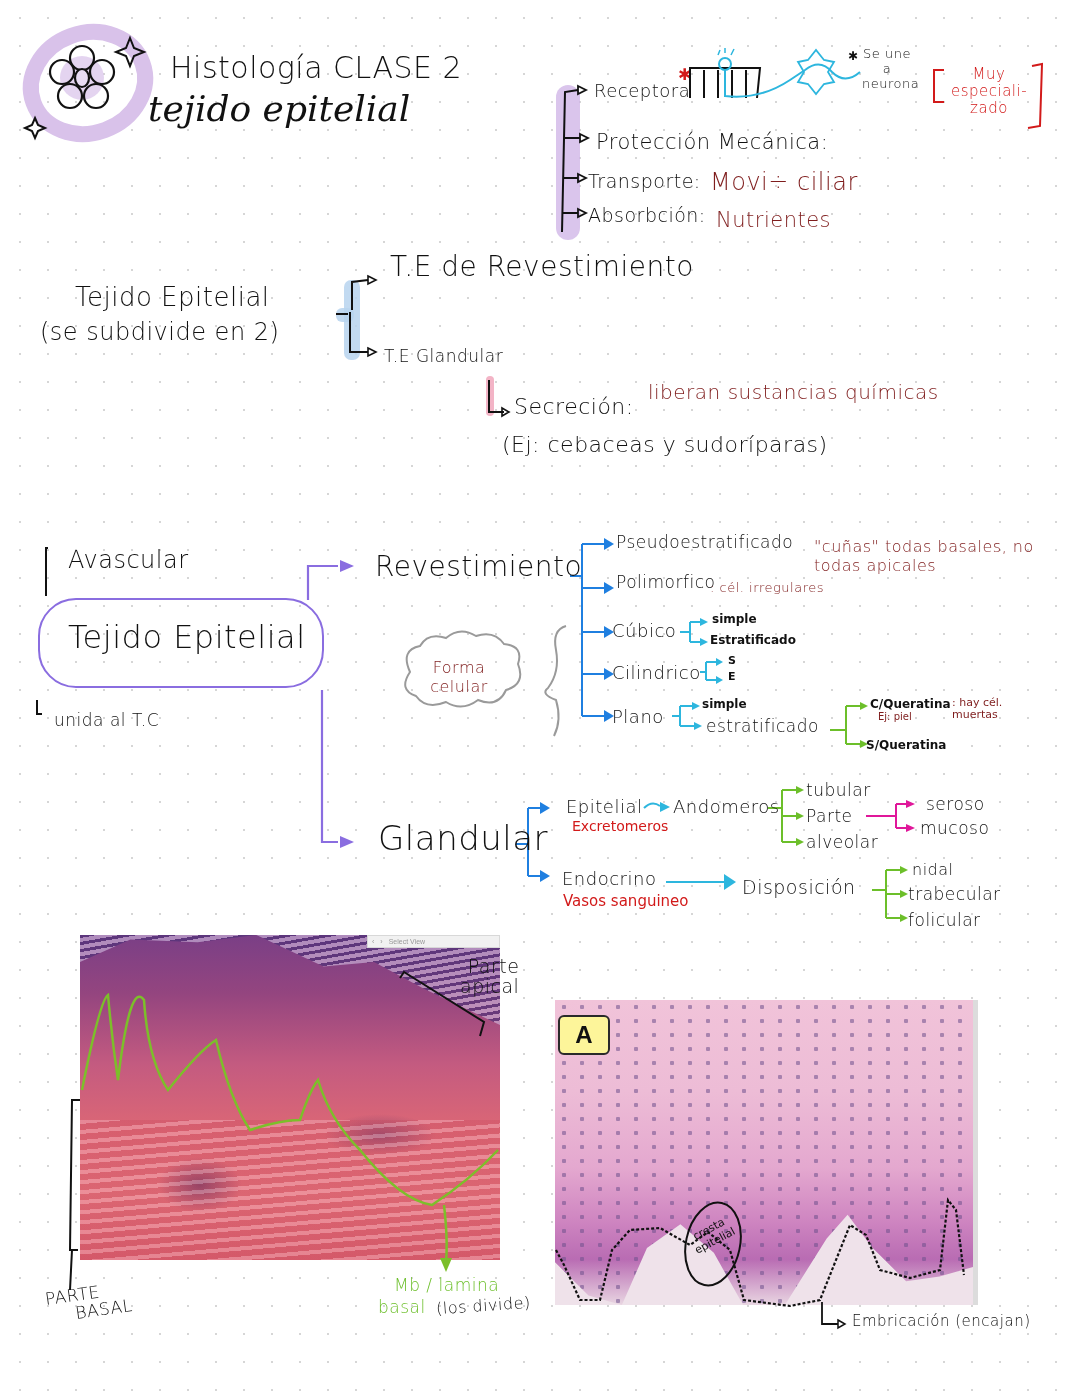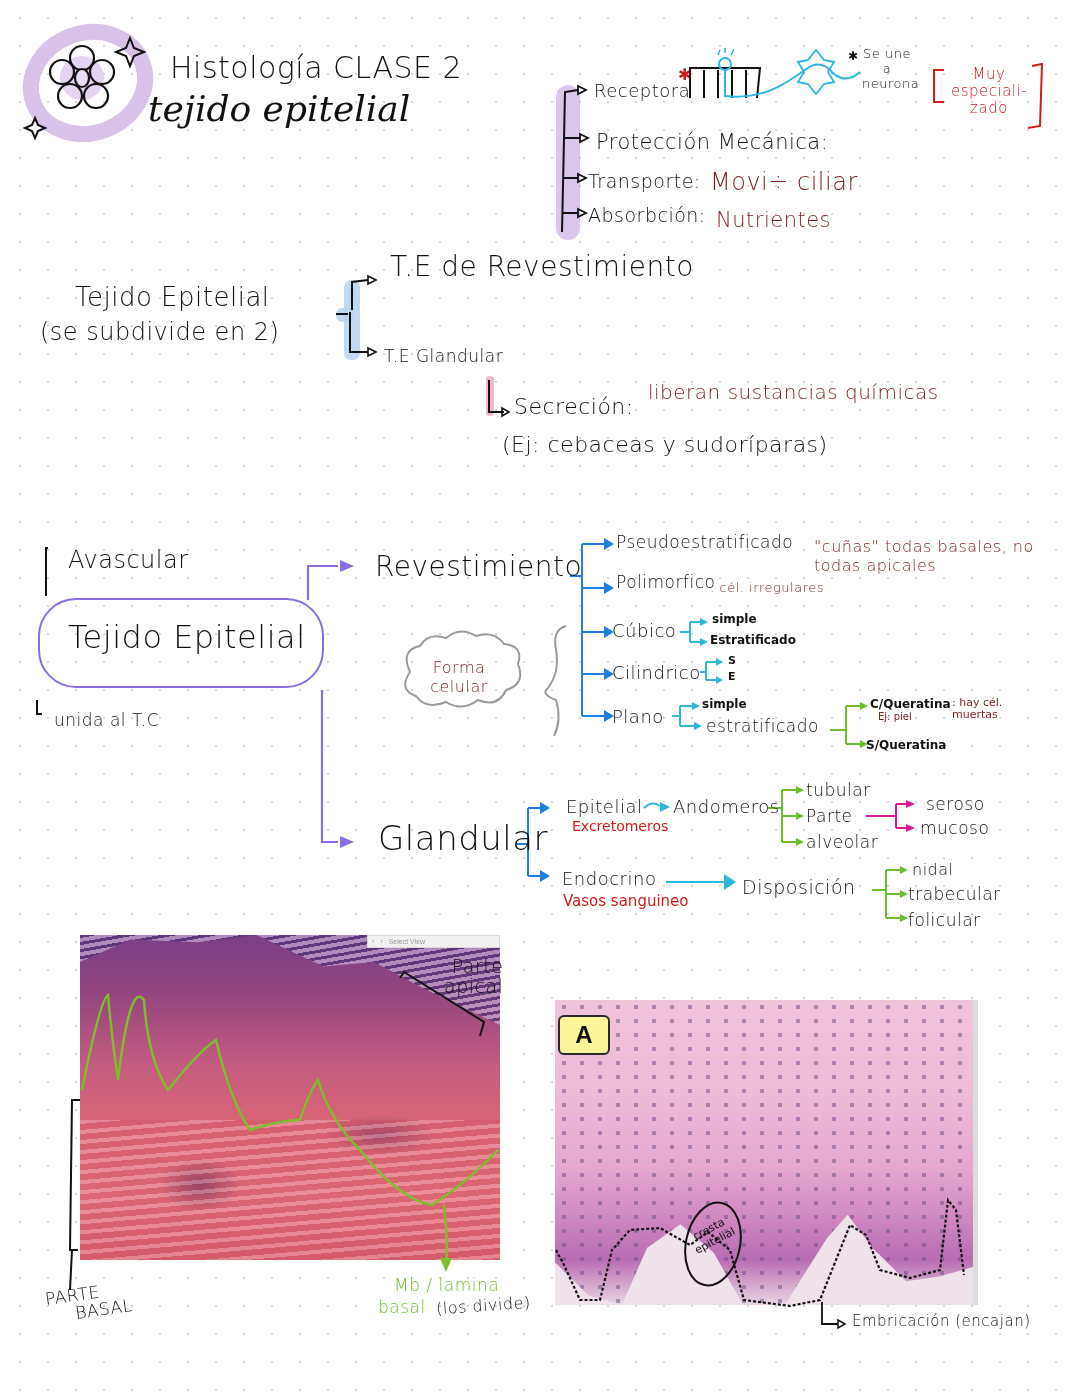--- a/index.html
+++ b/index.html
@@ -266,21 +266,21 @@
 </div>
 <svg width="1080" height="1397">
   <path d="M82 1090 Q100 1000 108 995 Q112 1040 118 1080 Q130 980 144 1000 Q148 1060 168 1090 Q200 1050 216 1040 Q230 1100 250 1130 Q280 1120 300 1120 Q310 1090 318 1080 Q330 1120 360 1150 Q400 1200 432 1205 Q470 1180 498 1150" stroke="#7cbf2a" stroke-width="2.5" fill="none"></path>
   <path d="M444 1205 Q448 1240 446 1262" stroke="#7cbf2a" stroke-width="2.5" fill="none"></path>
   <path d="M440 1258 l6 14 l6 -14 z" fill="#7cbf2a"></path>
   <path d="M400 978 L404 972 L484 1022 L480 1036" stroke="#111" stroke-width="2" fill="none"></path>
   <path d="M80 1100 L72 1100 L70 1250 L78 1250 M72 1250 L70 1290" stroke="#111" stroke-width="2" fill="none"></path>
 </svg>
 <div class="abs hand" style="left:436px;top:956px;font-size:19px;line-height:20px;text-align:right;">
   <div>Parte</div>
-  <div style="margin-left:8px">apical</div>
+  <div style="margin-left:24px">apical</div>
 </div>
 <div class="abs hand" style="left:46px;top:1284px;font-size:17px;line-height:18px;transform:rotate(-8deg);">
   <div>PARTE</div>
   <div style="margin-left:28px">BASAL</div>
 </div>
 <div class="abs hand green" style="left:378px;top:1274px;font-size:17px;line-height:22px;">
   <div style="margin-left:16px">Mb / lamina</div>
   <div>basal</div>
 </div>
 <div class="abs hand" style="left:436px;top:1296px;font-size:16px;transform:rotate(-4deg);">(los divide)</div>

